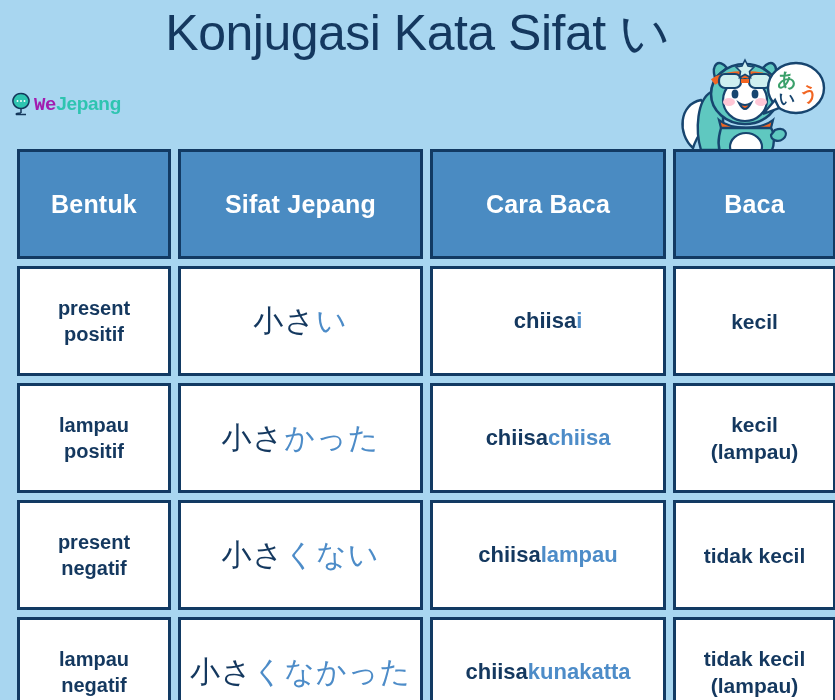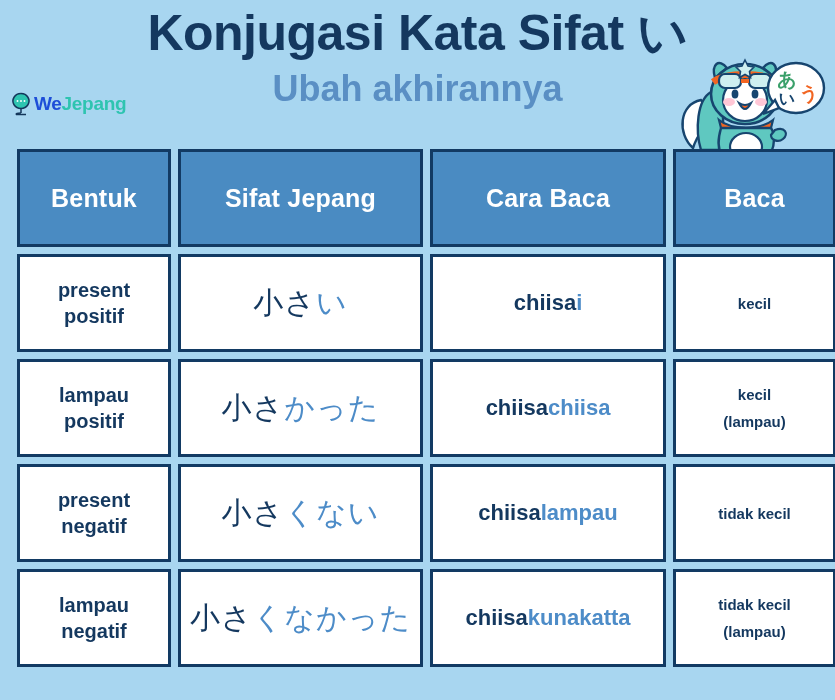--- a/index.html
+++ b/index.html
@@ -21,21 +21,21 @@
     height: 140px;
     width: 835px;
   }
   .title {
     position: absolute;
     top: 2px;
     left: 0;
     width: 835px;
     text-align: center;
     font-size: 50px;
-    font-weight: 700;
+    font-weight: 400;
     color: #14385f;
     letter-spacing: -0.5px;
     line-height: 62px;
     white-space: nowrap;
   }
   .subtitle {
     position: absolute;
     top: 66px;
     left: 0;
     width: 835px;
@@ -56,21 +56,21 @@
     align-items: center;
     gap: 2px;
   }
   .logo-globe { width: 22px; height: 24px; display: block; }
   .logo-text {
     font-size: 19px;
     font-weight: 700;
     letter-spacing: -0.3px;
     line-height: 22px;
   }
-  .logo-we { color: #1d4ed8; }
+  .logo-we { color: #a21caf; font-family: Liberation Mono, monospace; }
   .logo-xpats { color: #2ec4b0; }
 
   
   .mascot {
     position: absolute;
     right: 4px;
     top: 48px;
     width: 160px;
     height: 105px;
     pointer-events: none;
@@ -80,21 +80,21 @@
   .table {
     position: absolute;
     left: 10px;
     top: 142px;
     width: 818px;
     border-collapse: separate;
     border-spacing: 7px 7px;
     margin: 0;
     table-layout: fixed;
   }
-  .table tr { height: 98px; }
+  .table tr { height: 110px; }
   .table th, .table td {
     border: 3px solid #123a63;
     padding: 2px 4px;
     text-align: center;
     vertical-align: middle;
     box-sizing: border-box;
   }
   col.c-bentuk { width: 154px; }
   col.c-jepang { width: 245px; }
   col.c-baca   { width: 236px; }
@@ -124,35 +124,34 @@
     font-weight: 500;
     line-height: 36px;
     letter-spacing: 1px;
   }
   td.cell-baca {
     font-size: 22px;
     font-weight: 700;
     line-height: 30px;
   }
   td.cell-arti {
-    font-size: 15px;
+    font-size: 21px;
     font-weight: 700;
     line-height: 27px;
   }
   .hl { color: #4d8cc8; }
   .base { color: #14385f; }
   .nowrap { white-space: nowrap; }
 </style>
 </head>
 <body>
 
 <div class="header">
 
   <div class="title">Konjugasi Kata Sifat い</div>
-  <div class="subtitle">Ubah akhirannya</div>
 
   <div class="logo">
     <span>
       <svg class="logo-globe" viewBox="0 0 44 48">
         <ellipse cx="22" cy="18" rx="16" ry="15" fill="#2ec4b0"></ellipse>
         <path d="M22 3 a16 15 0 1 1 -0.1 0" fill="none" stroke="#13365a" stroke-width="3"></path>
         <circle cx="15" cy="18" r="1.9" fill="#ffffff"></circle>
         <circle cx="22" cy="18" r="1.9" fill="#ffffff"></circle>
         <circle cx="29" cy="18" r="1.9" fill="#ffffff"></circle>
         <path d="M22 33 L22 42" stroke="#13365a" stroke-width="3" fill="none"></path>

